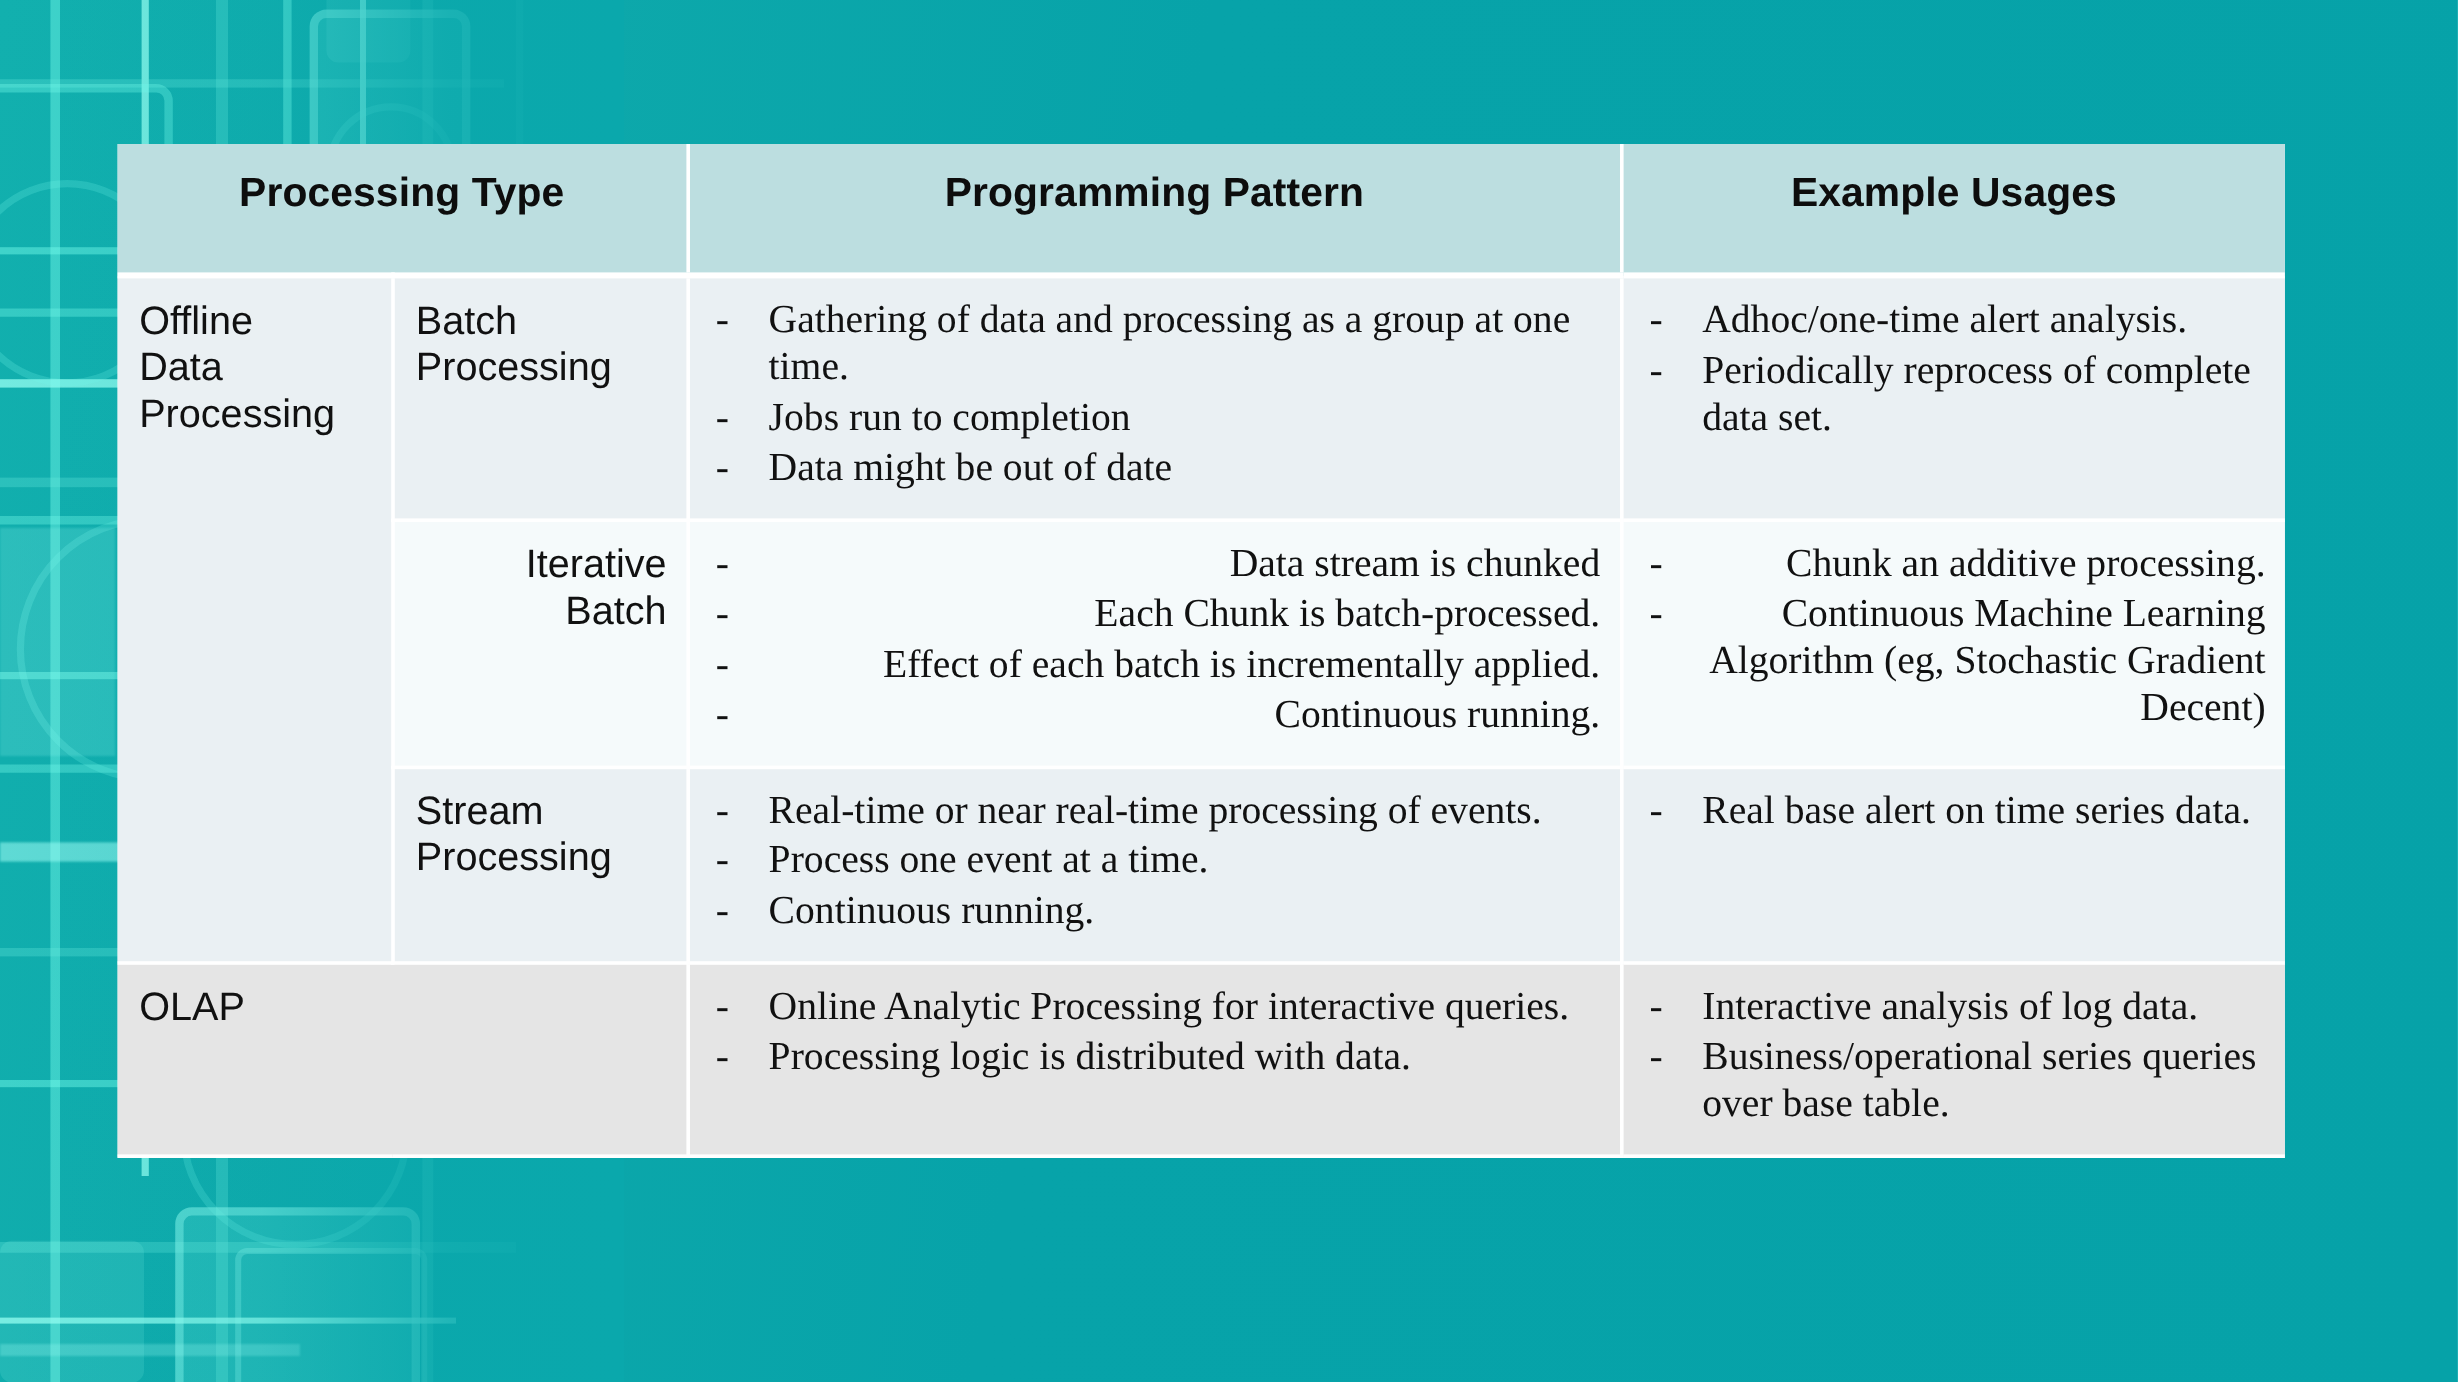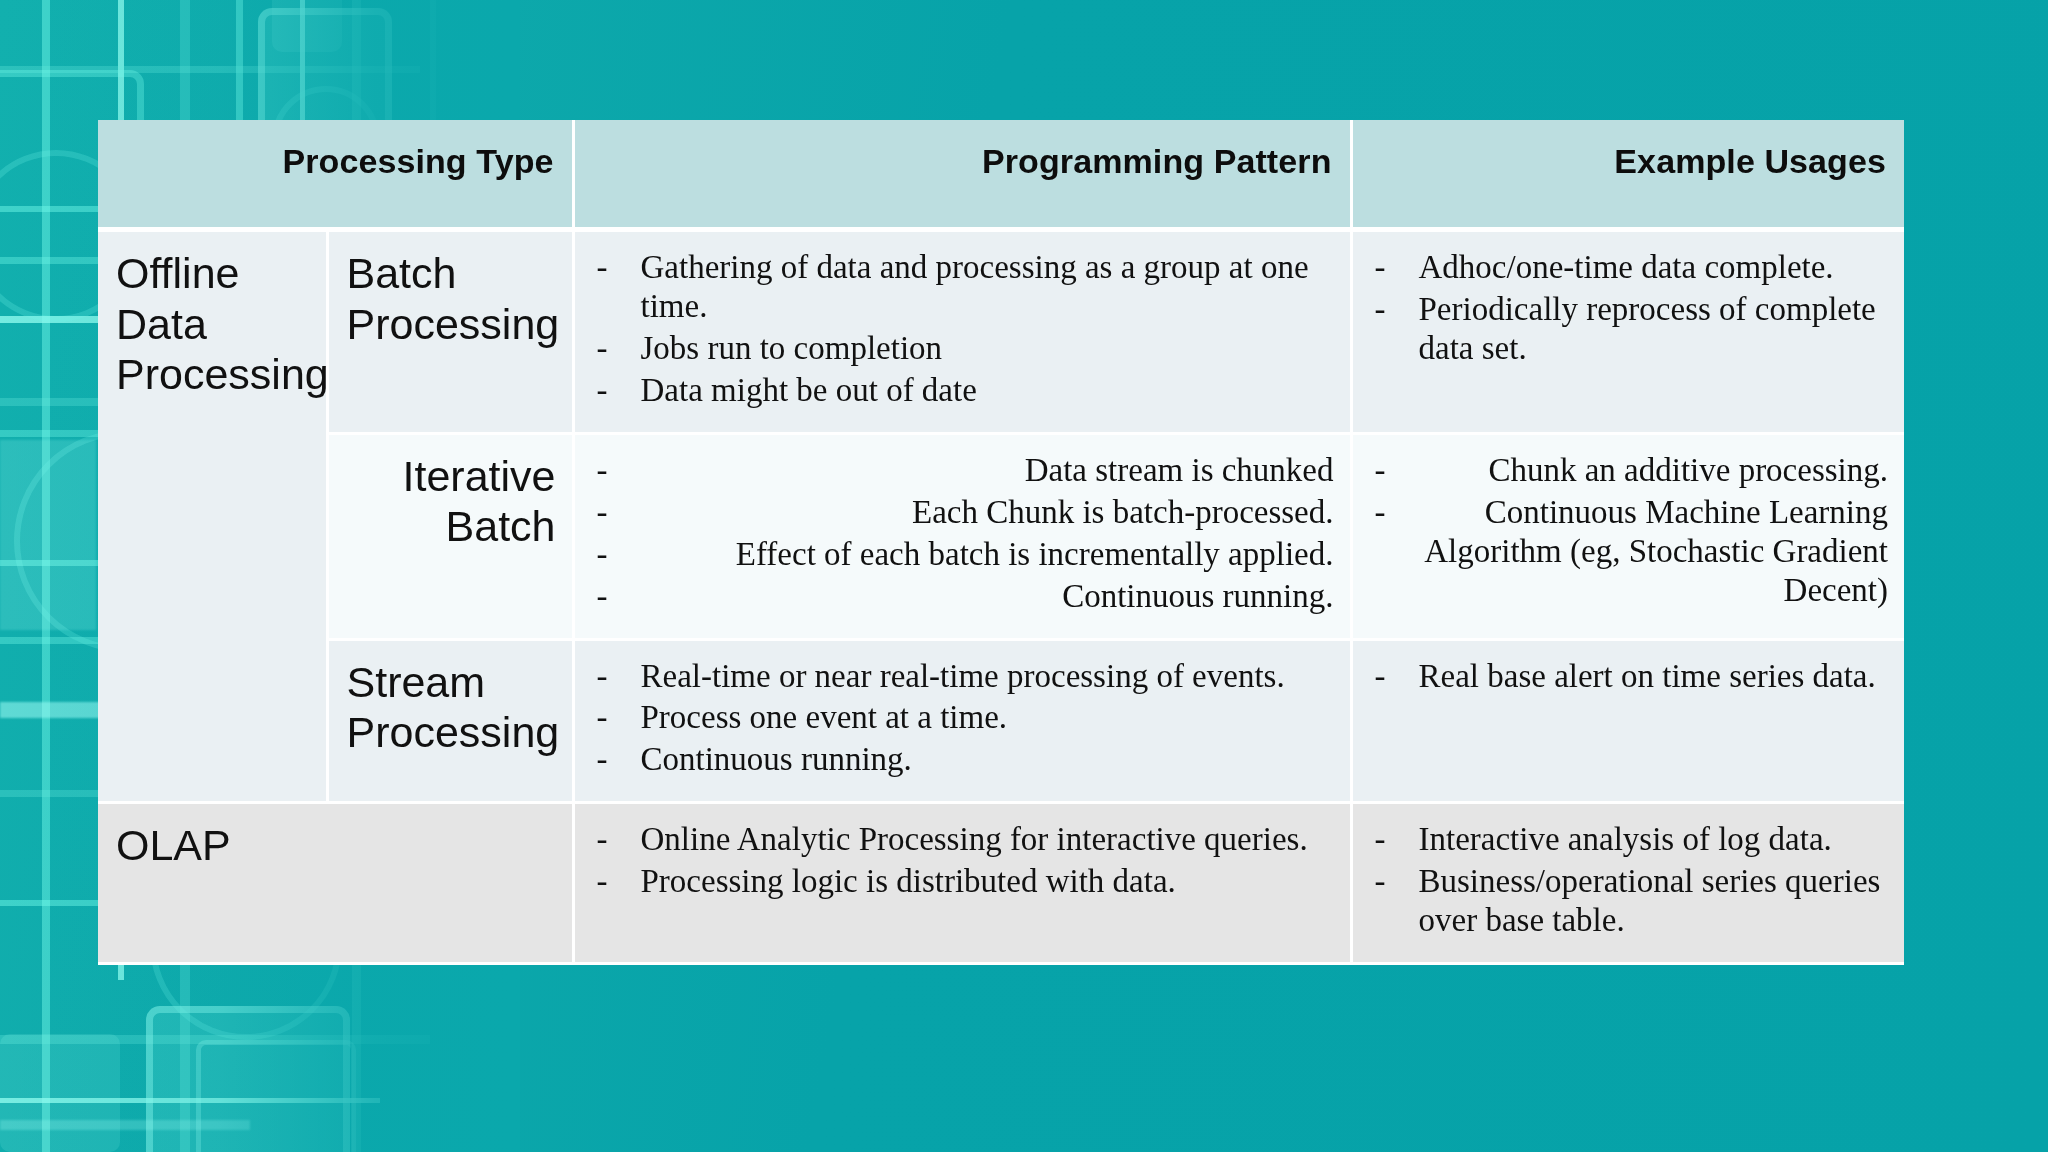--- a/index.html
+++ b/index.html
@@ -89,21 +89,21 @@
   table.ptable col.c1 { width: 229px; }
   table.ptable col.c2 { width: 246px; }
   table.ptable col.c3 { width: 778px; }
   table.ptable col.c4 { width: 553px; }
 
   th.hcell {
     background: #bcdee0;
     color: #0d0d0d;
     font-size: 34px;
     font-weight: bold;
-    text-align: right;
+    text-align: center;
     vertical-align: top;
     padding: 22px 18px 46px 18px;
     border-right: 3px solid #ffffff;
     border-bottom: 5px solid #ffffff;
     letter-spacing: 0.1px;
   }
   th.hcell.last { border-right: none; }
 
   td.dcell {
     font-size: 33px;
@@ -115,21 +115,21 @@
     line-height: 1.18;
   }
   td.dcell.last { border-right: none; }
 
   tr.row-a td { background: #eaf0f3; }
   tr.row-b td { background: #f5fafb; text-align: right; }
   tr.row-c td { background: #eaf0f3; }
   tr.row-d td { background: #e5e5e5; }
 
   td.typecell {
-    font-size: 43px;
+    font-size: 33px;
     line-height: 1.18;
   }
 
   ul.dashlist {
     list-style: none;
     margin: 0;
     padding: 0;
     font-family: Liberation Serif, serif;
   }
   ul.dashlist li {
@@ -224,21 +224,21 @@
         </td>
         <td class="dcell">
           <ul class="dashlist">
             <li>Gathering of data and processing as a group at one time.</li>
             <li>Jobs run to completion</li>
             <li>Data might be out of date</li>
           </ul>
         </td>
         <td class="dcell last">
           <ul class="dashlist">
-            <li>Adhoc/one-time data complete.</li>
+            <li>Adhoc/one-time alert analysis.</li>
             <li>Periodically reprocess of complete data set.</li>
           </ul>
         </td>
       </tr>
 
       <tr class="row-b">
         <td class="dcell typecell">
           <span class="plain-lines">Iterative
 Batch</span>
         </td>

